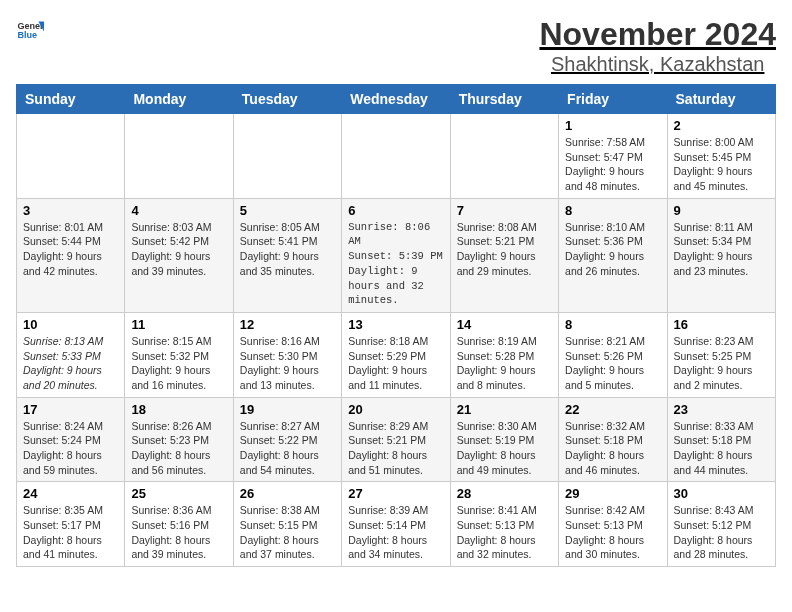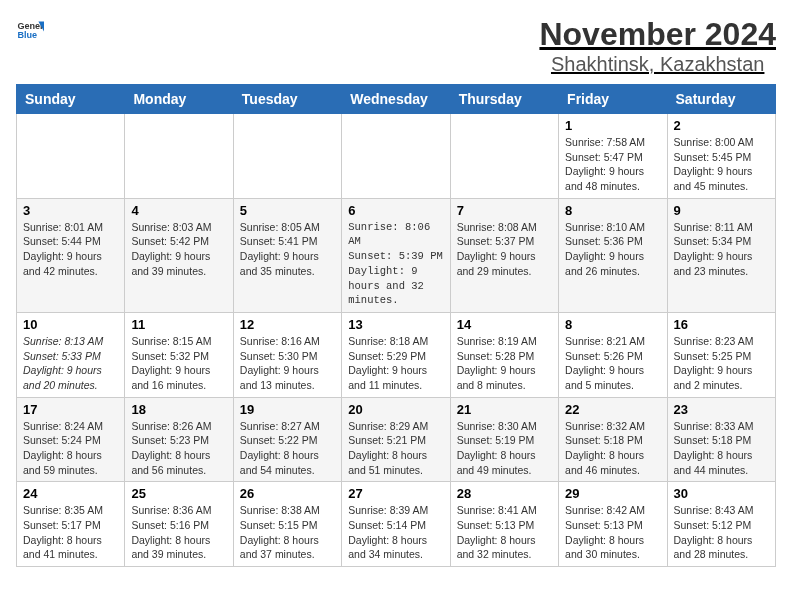--- a/index.html
+++ b/index.html
@@ -148,21 +148,21 @@
         </td>
         <td>
           <div class="day-num">6</div>
           <div class="day-info" style="white-space: pre-line; font-family: Liberation Mono, monospace;">Sunrise: 8:06 AM
 Sunset: 5:39 PM
 Daylight: 9 hours and 32 minutes.</div>
         </td>
         <td>
           <div class="day-num">7</div>
           <div class="day-info" style="white-space: pre-line;">Sunrise: 8:08 AM
-Sunset: 5:37 PM
+Sunset: 5:21 PM
 Daylight: 9 hours and 29 minutes.</div>
         </td>
         <td>
           <div class="day-num">8</div>
           <div class="day-info" style="white-space: pre-line;">Sunrise: 8:10 AM
 Sunset: 5:36 PM
 Daylight: 9 hours and 26 minutes.</div>
         </td>
         <td>
           <div class="day-num">9</div>

